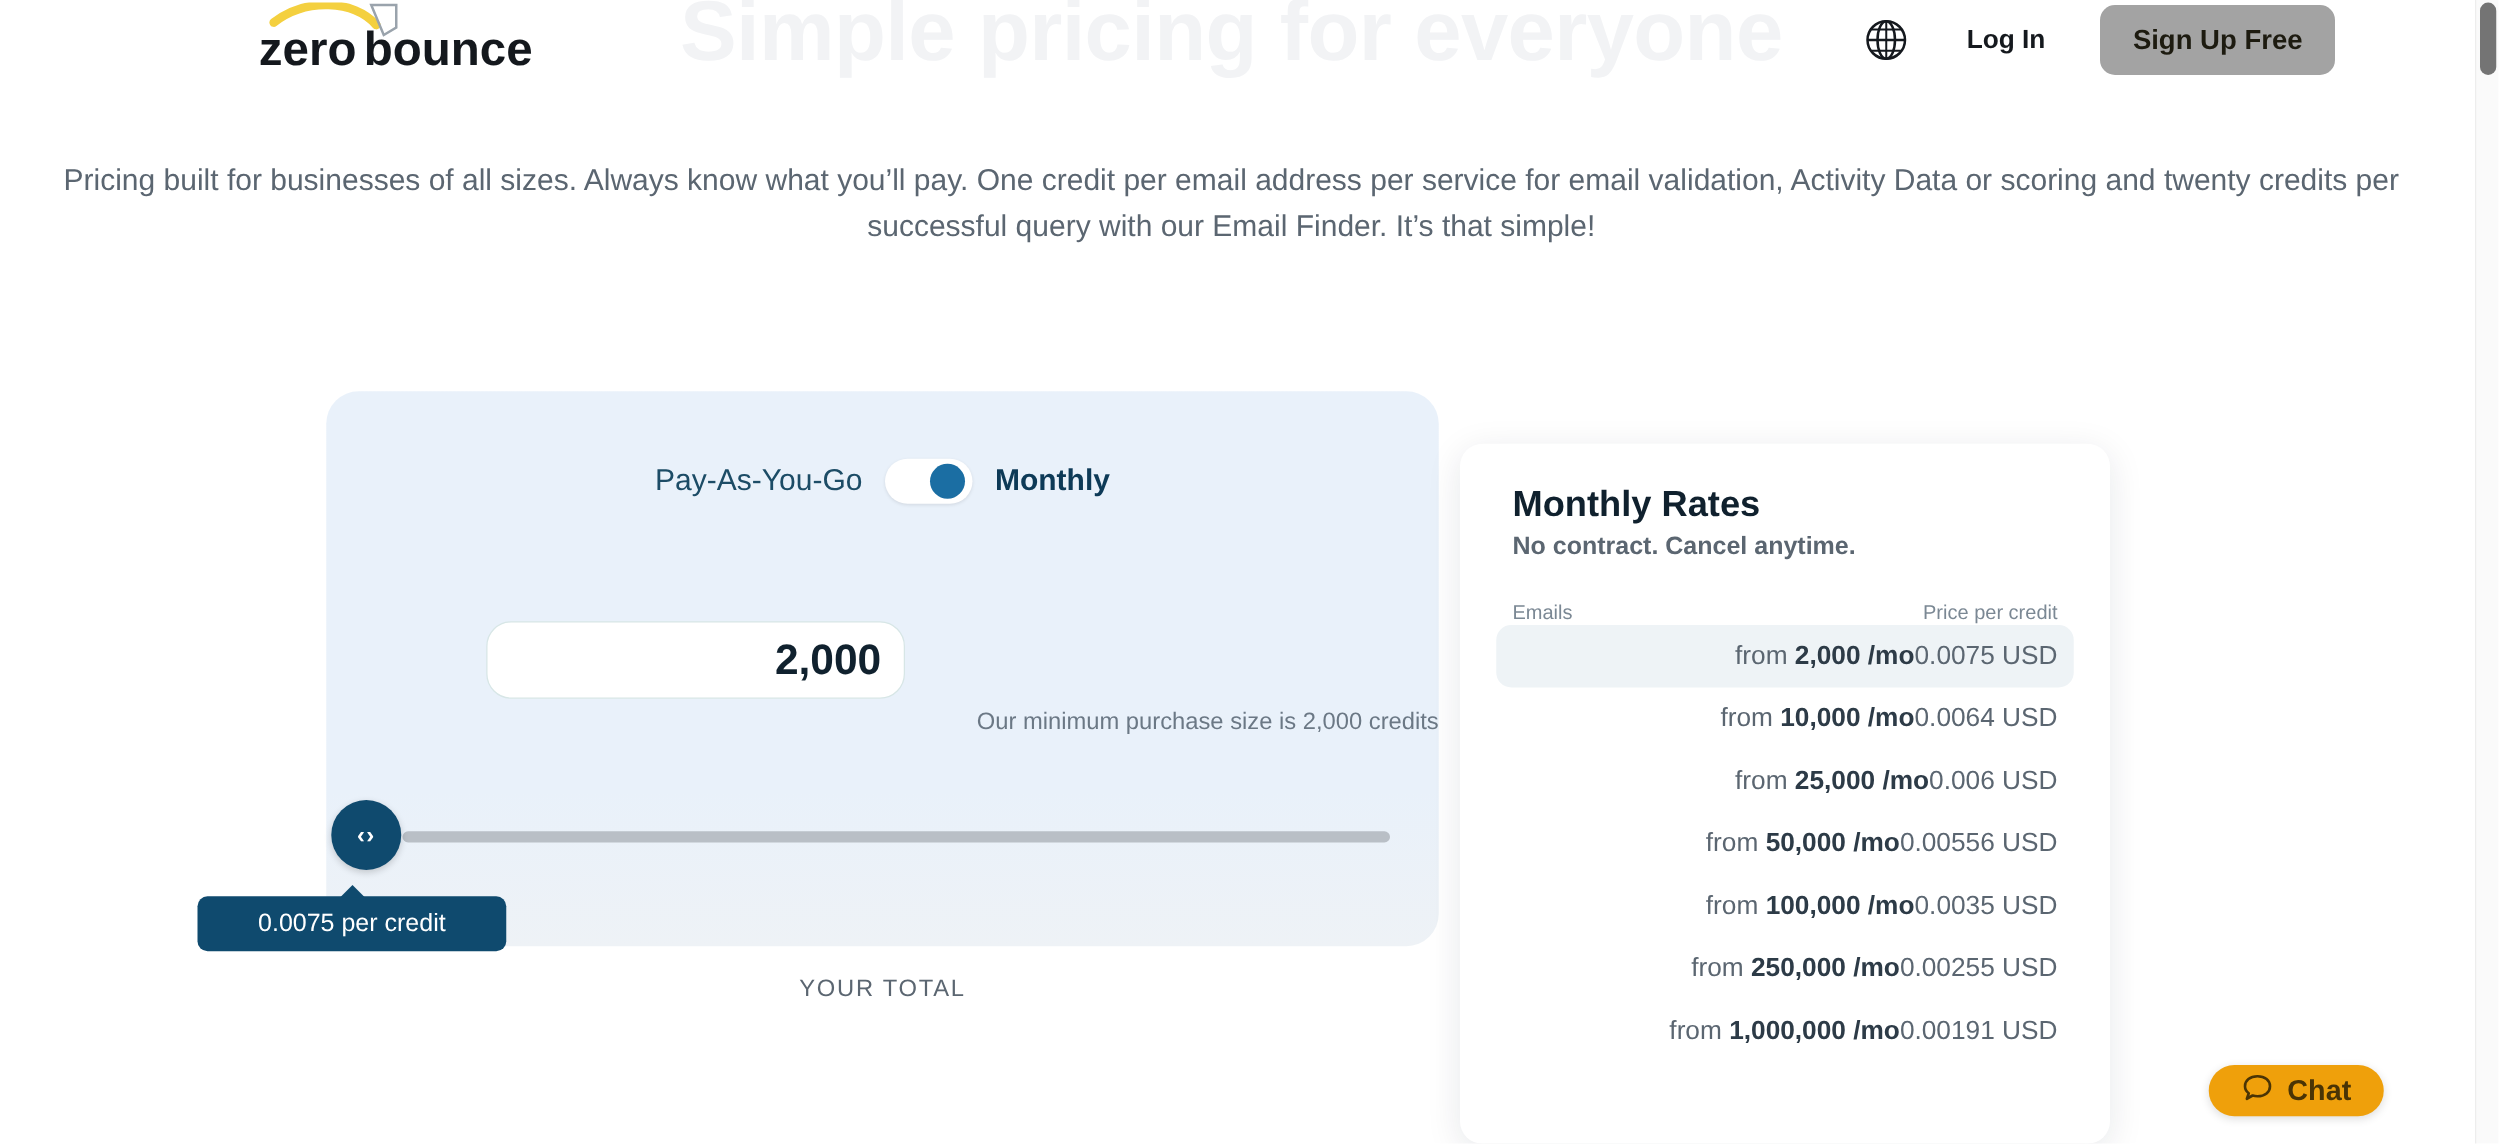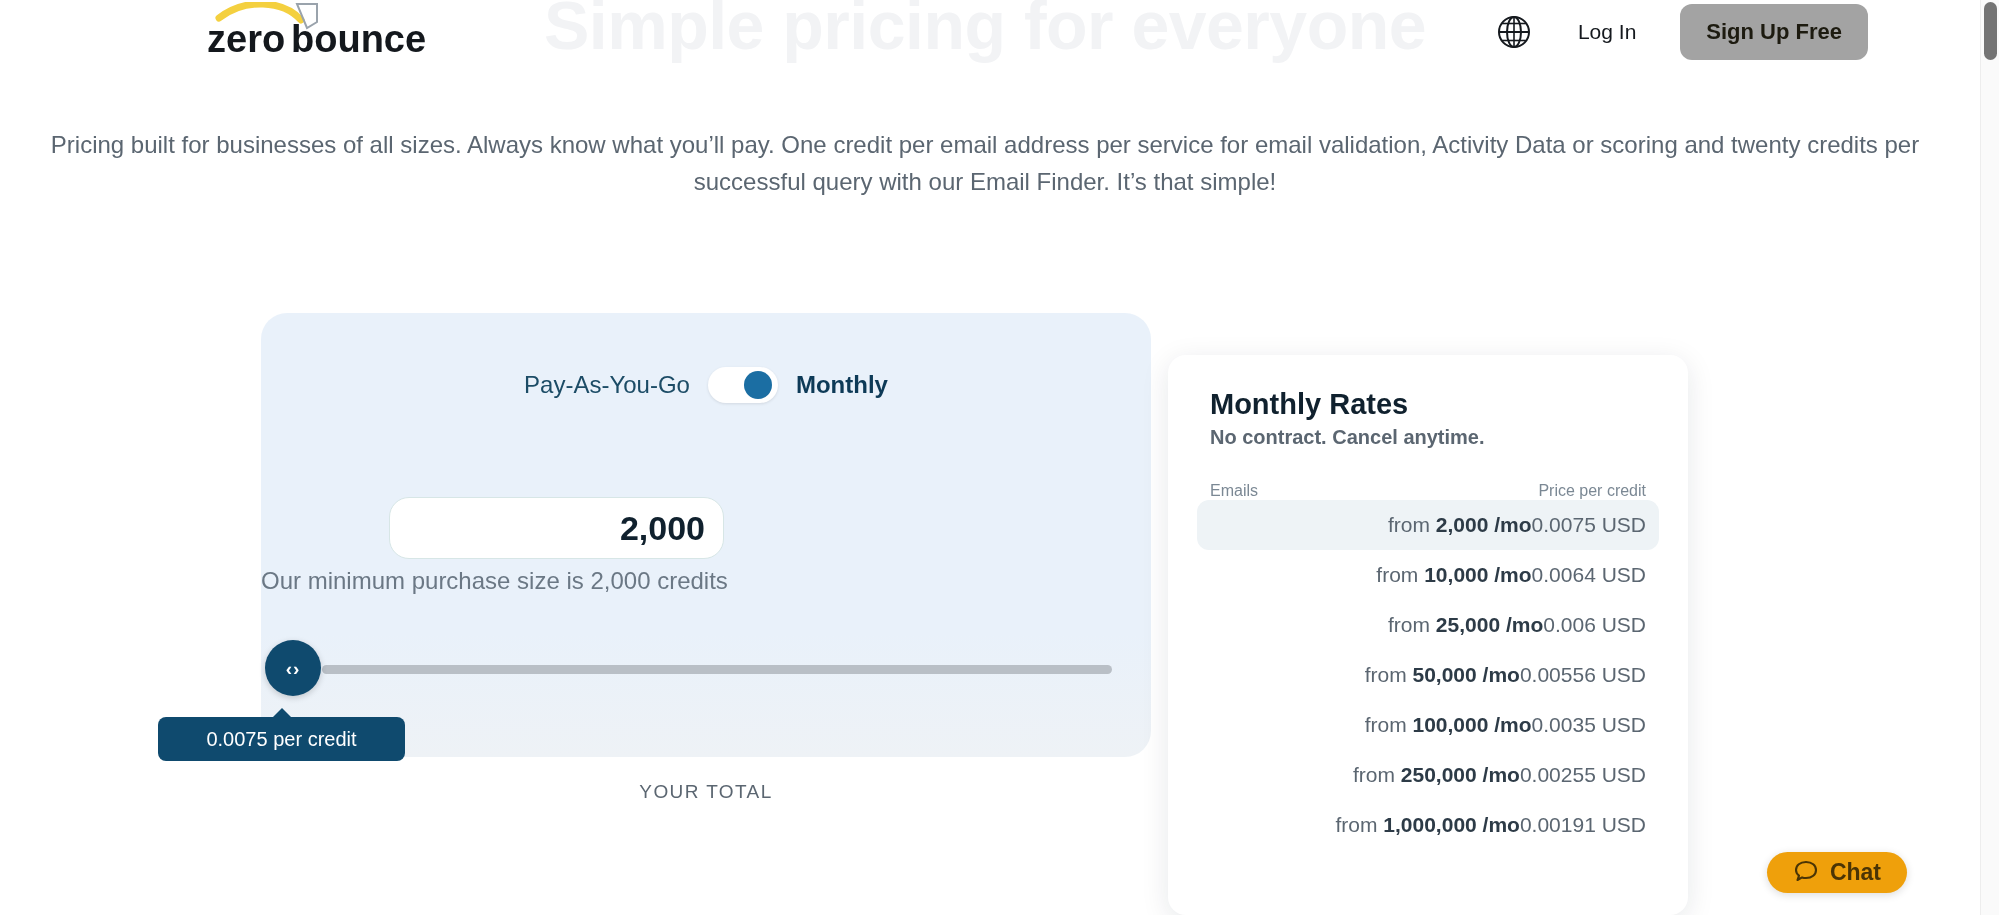--- a/index.html
+++ b/index.html
@@ -89,21 +89,21 @@
   .globe-icon {
     width: 40px;
     height: 40px;
     margin-right: 44px;
     cursor: pointer;
   }
   .globe-icon svg { display: block; }
 
   .login-link {
     font-size: 21px;
-    font-weight: 400;
+    font-weight: 700;
     color: #15191e;
     margin-right: 44px;
     white-space: nowrap;
     cursor: pointer;
   }
 
   .signup-btn {
     background: #a3a3a3;
     color: #1d1b10;
     font-size: 22px;
@@ -216,22 +216,22 @@
     color: #10212e;
     font-family: "Liberation Sans", sans-serif;
     outline: none;
   }
 
   .min-note {
     position: absolute;
     top: 254px;
     left: 0;
     width: 890px;
-    text-align: left;
-    font-size: 24px;
+    text-align: right;
+    font-size: 19px;
     color: #6b7885;
   }
 
   
   .slider-track {
     position: absolute;
     top: 352px;
     left: 61px;
     width: 790px;
     height: 9px;

